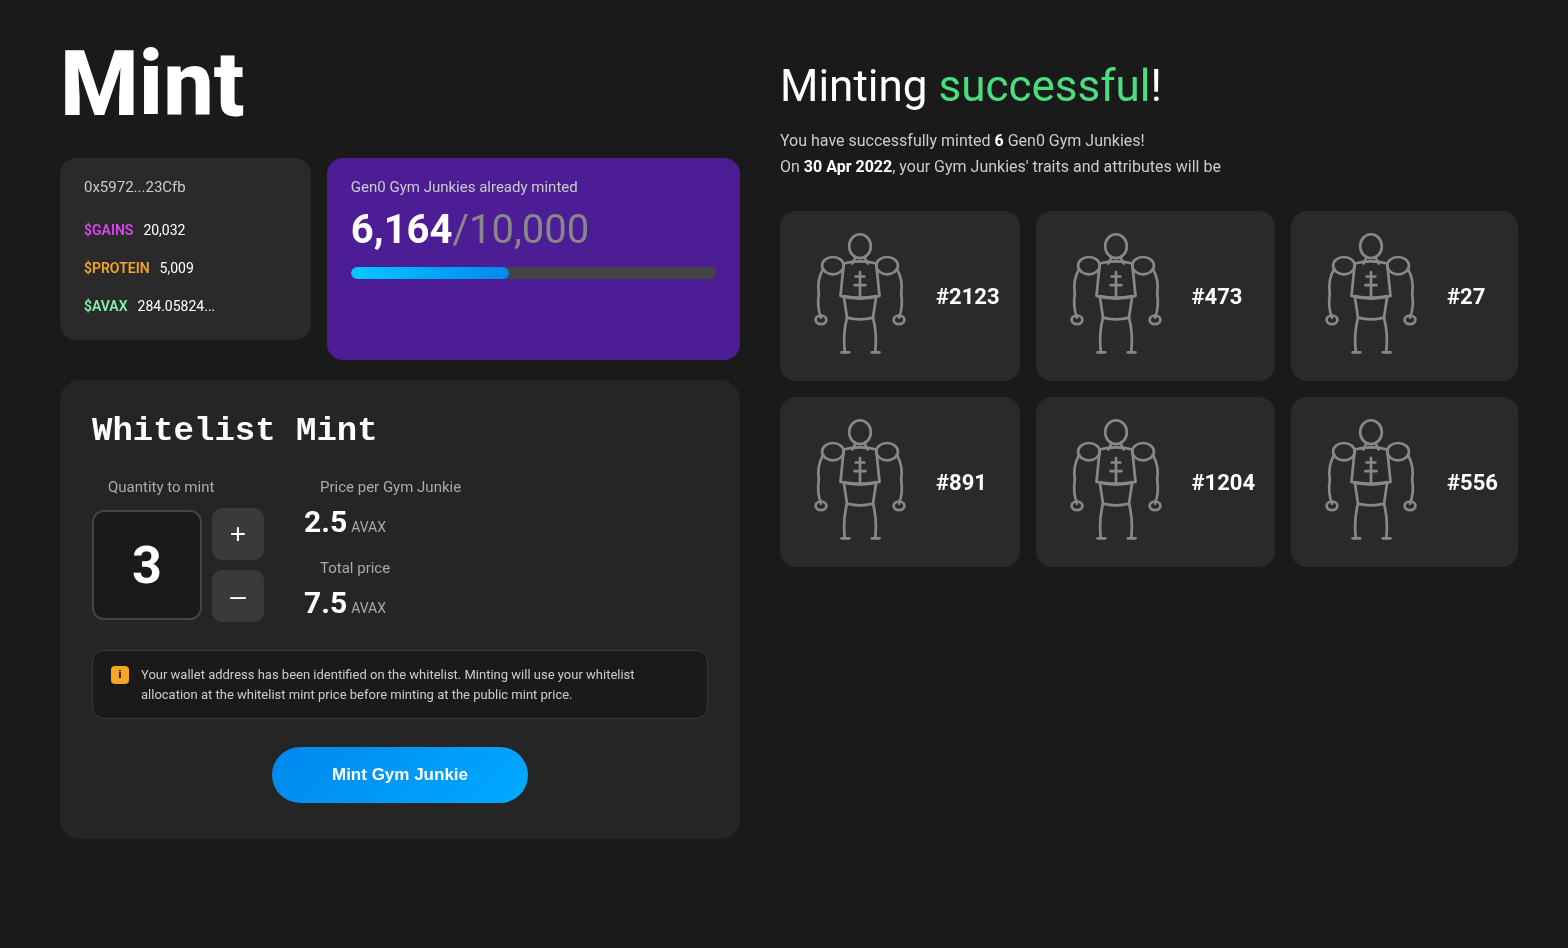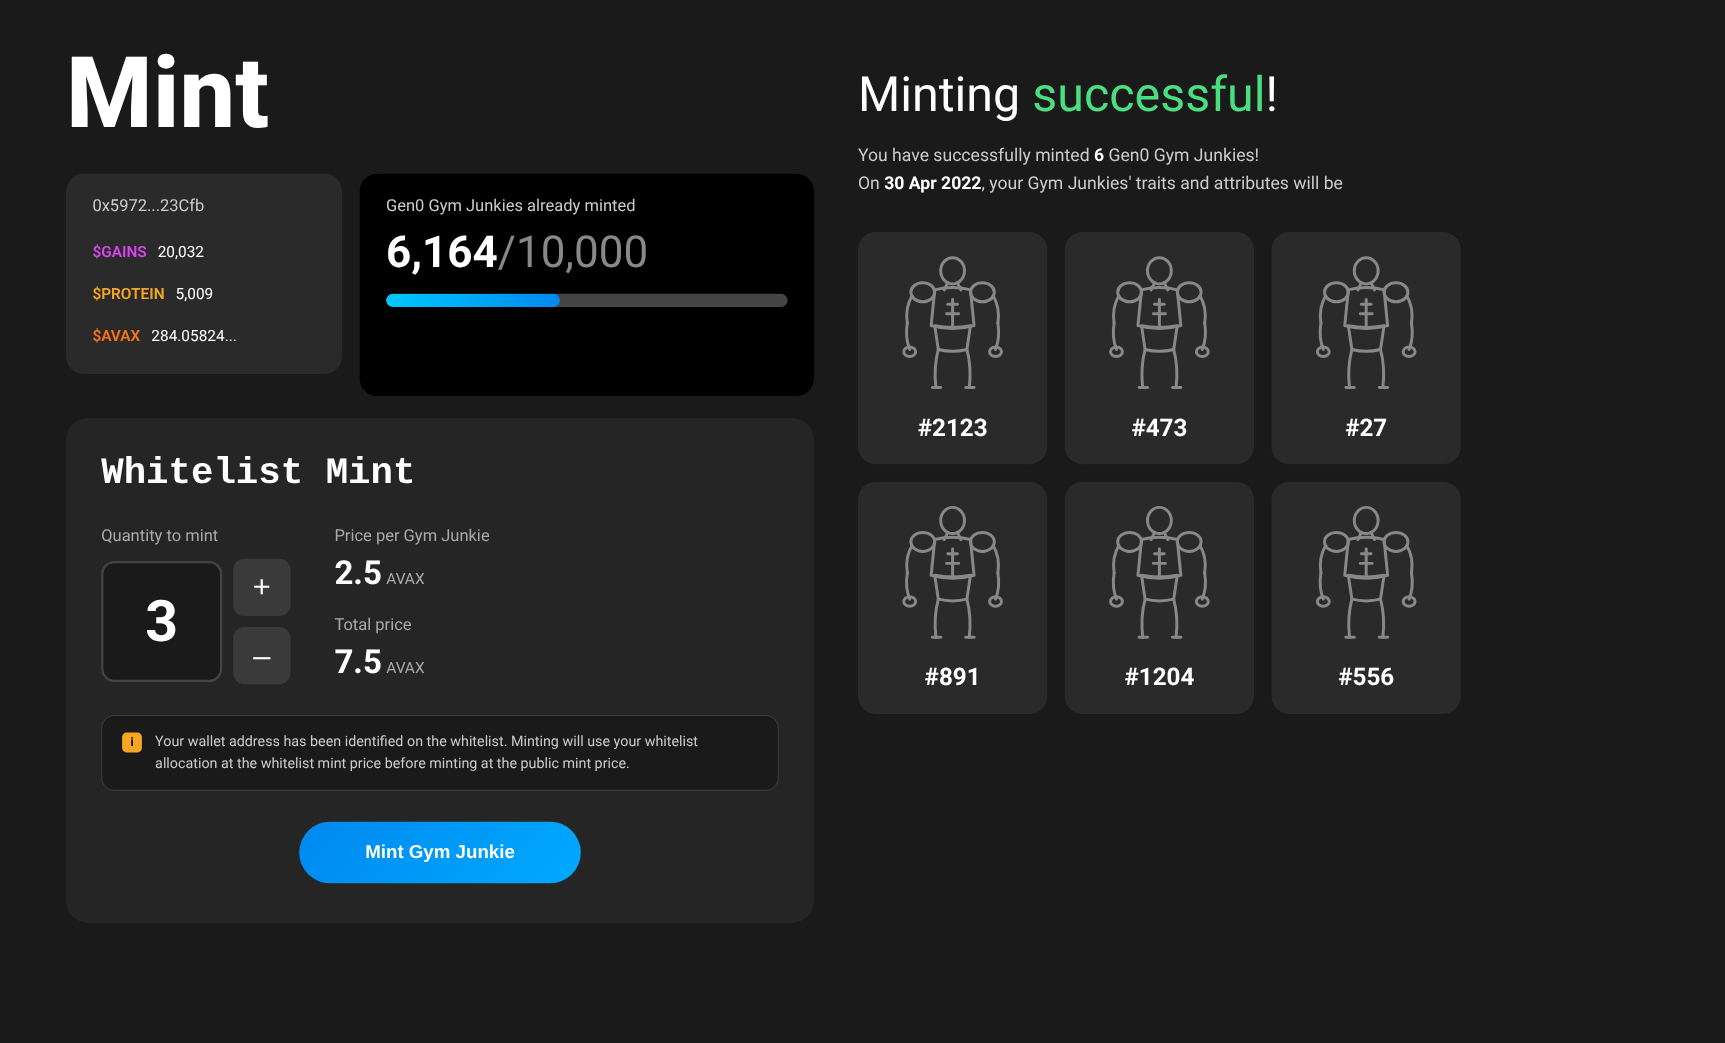--- a/index.html
+++ b/index.html
@@ -53,27 +53,27 @@
     .token-row {
       display: flex;
       align-items: center;
       gap: 10px;
       margin-bottom: 6px;
       font-size: 14px;
     }
 
     .token-name-gains { color: #d946ef; font-weight: 600; }
     .token-name-protein { color: #f5a623; font-weight: 600; }
-    .token-name-savax { color: #f97316; font-weight: 600; }
+    .token-name-savax { color: #86efac; font-weight: 600; }
     .token-value { color: #ffffff; }
 
     
     .minted-card {
       flex: 1.8;
-      background-color: #000000;
+      background-color: #4c1d95;
       border-radius: 16px;
       padding: 20px 24px;
     }
 
     .minted-label {
       font-size: 15px;
       color: #cccccc;
       margin-bottom: 10px;
     }
 
@@ -128,20 +128,21 @@
     .quantity-section {
       display: flex;
       flex-direction: column;
       gap: 8px;
     }
 
     .section-label {
       font-size: 15px;
       color: #aaaaaa;
       margin-bottom: 4px;
+      margin-left: 16px;
     }
 
     .quantity-controls {
       display: flex;
       align-items: center;
       gap: 10px;
     }
 
     .quantity-display {
       background-color: #1a1a1a;
@@ -281,21 +282,21 @@
       display: grid;
       grid-template-columns: repeat(3, 1fr);
       gap: 16px;
     }
 
     .nft-card {
       background-color: #2a2a2a;
       border-radius: 16px;
       padding: 20px;
       display: flex;
-      flex-direction: column;
+      flex-direction: row;
       align-items: center;
       gap: 16px;
     }
 
     .nft-figure {
       width: 120px;
       height: 130px;
     }
 
     .nft-number {

